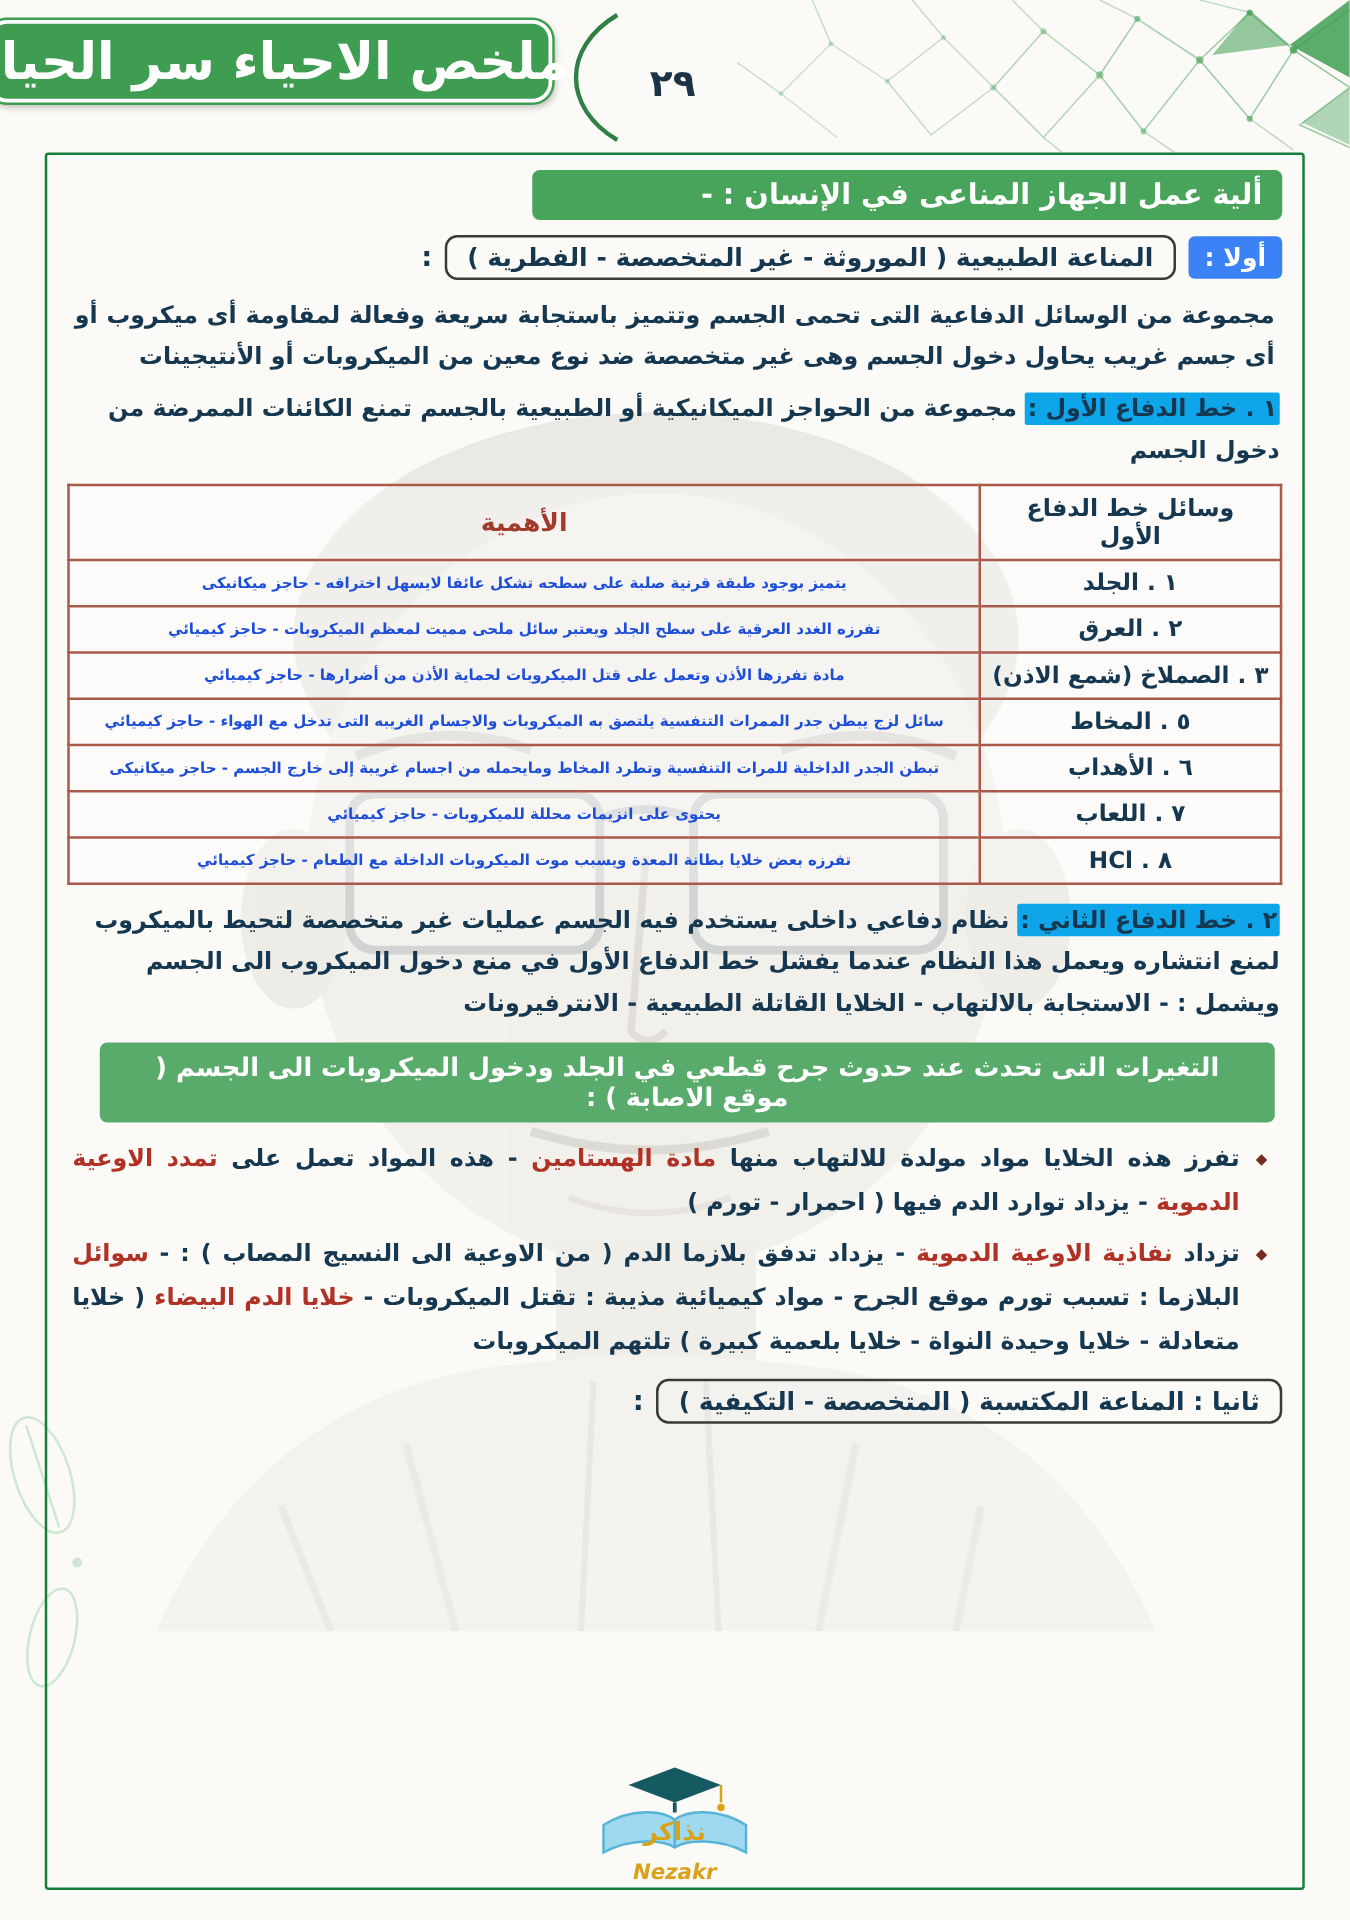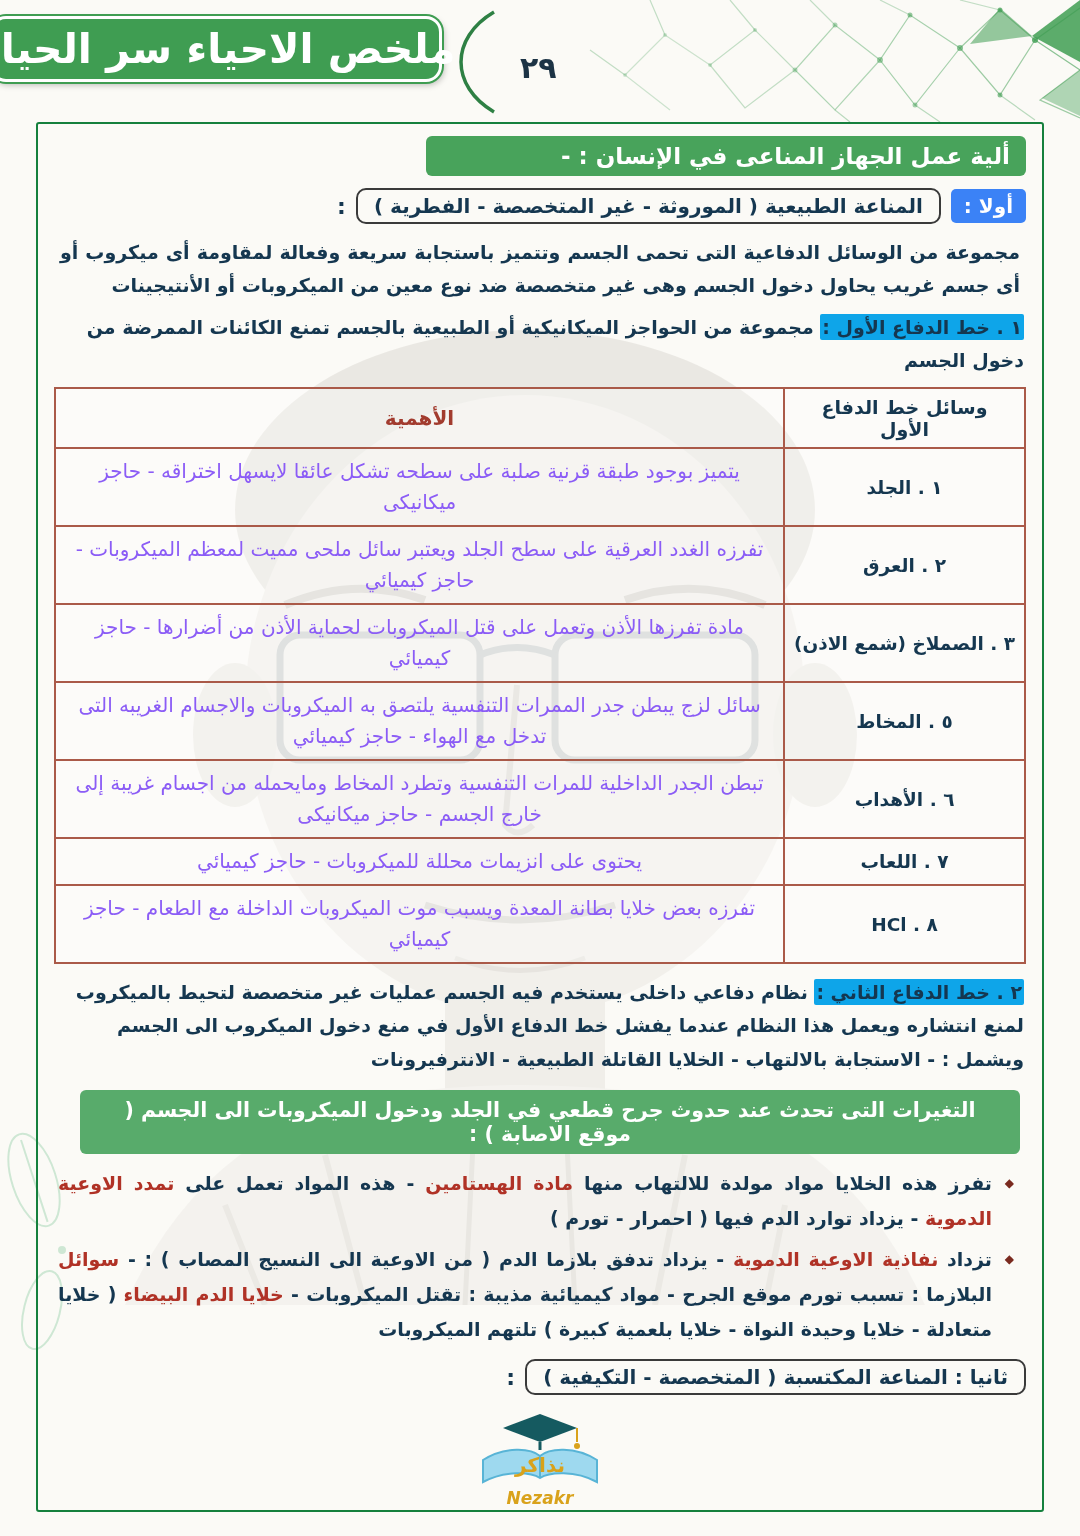--- a/index.html
+++ b/index.html
@@ -62,21 +62,21 @@
     width:100%;border-collapse:collapse;margin:4px 0 12px;
     background:rgba(255,255,255,.30);
   }
   .def-table th,.def-table td{
     border:2px solid #aa5a49;padding:7px 9px;text-align:center;vertical-align:middle;
   }
   .def-table th:first-child,.def-table td:first-child{width:220px}
   .means-h{color:#153750;font-size:19px;font-weight:bold}
   .imp-h{color:#a23b2e;font-size:20px;font-weight:bold}
   .means-cell{color:#153750;font-weight:bold;font-size:18.5px;white-space:nowrap}
-  .imp-cell{color:#8b5cf6;font-weight:normal;font-size:20px;line-height:1.55}
+  .imp-cell{color:#1d4ed8;font-weight:bold;font-size:12px;line-height:1.55}
 
   
   .changes-banner{
     background:#58ab6b;color:#fff;font-weight:bold;font-size:20.5px;
     padding:8px 16px;border-radius:6px;margin:14px 6px 12px 26px;text-align:center;
   }
   .changes-list{list-style:none;padding:0 10px 0 4px}
   .changes-list li{
     position:relative;font-size:19px;font-weight:bold;line-height:1.85;
     margin-bottom:6px;padding-right:24px;text-align:justify;

